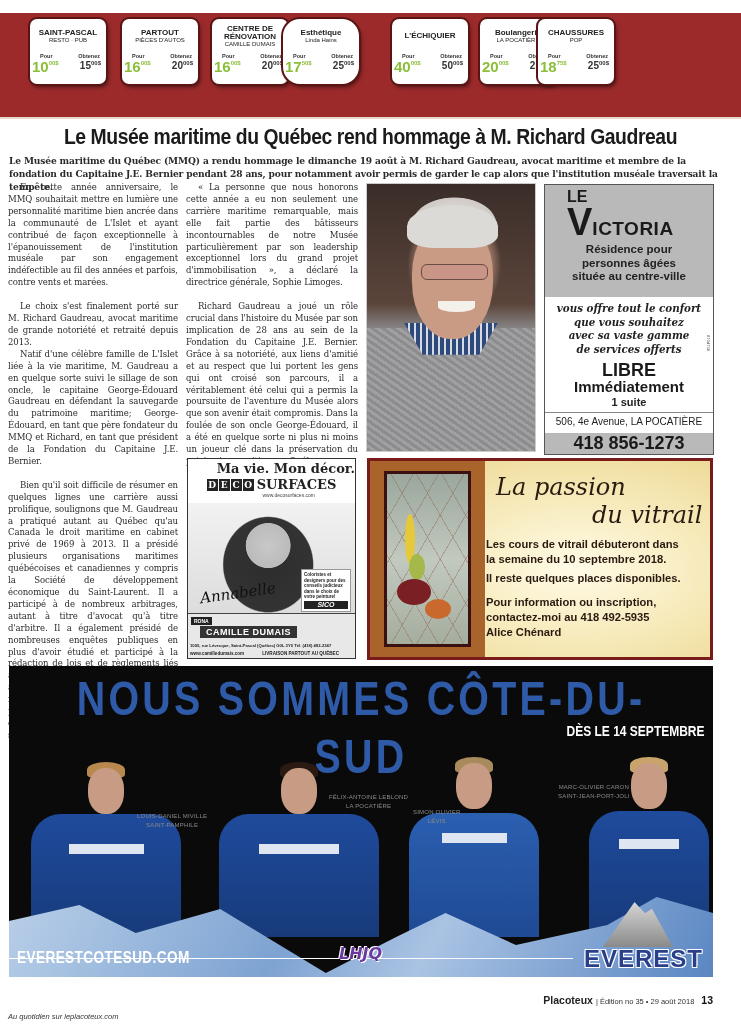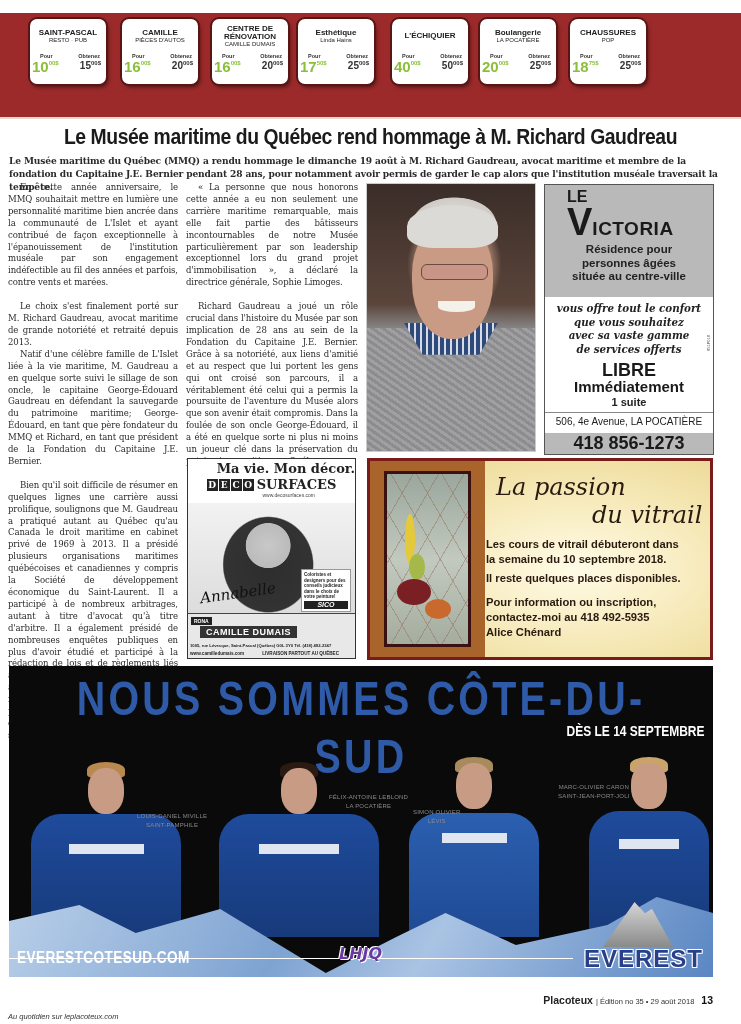--- a/index.html
+++ b/index.html
@@ -108,21 +108,21 @@
         <span>Obtenez</span>
       </div>
       <div class="prices">
         <span class="pour" style="color: rgb(139, 191, 58);"><span>10</span><sup>00$</sup></span>
         <span class="get"><span>15</span><sup>00$</sup></span>
       </div>
     </div>
     <div class="coupon" style="left: 122px;">
       <div class="logo">
         <div>
-          <div>CAMILLE</div>
+          <div>PARTOUT</div>
           <div style="font-size:6px;font-weight:normal">PIÈCES D'AUTOS</div>
         </div>
       </div>
       <div class="labels">
         <span>Pour</span>
         <span>Obtenez</span>
       </div>
       <div class="prices">
         <span class="pour" style="color: rgb(139, 191, 58);"><span>16</span><sup>00$</sup></span>
         <span class="get"><span>20</span><sup>00$</sup></span>
@@ -137,21 +137,21 @@
       </div>
       <div class="labels">
         <span>Pour</span>
         <span>Obtenez</span>
       </div>
       <div class="prices">
         <span class="pour" style="color: rgb(139, 191, 58);"><span>16</span><sup>00$</sup></span>
         <span class="get"><span>20</span><sup>00$</sup></span>
       </div>
     </div>
-    <div class="coupon" style="left: 298px;">
+    <div class="coupon" style="left: 283px; border-radius: 17px;">
       <div class="logo">
         <div>
           <div>Esthétique</div>
           <div style="font-size:6px;font-weight:normal">Linda Hains</div>
         </div>
       </div>
       <div class="labels">
         <span>Pour</span>
         <span>Obtenez</span>
       </div>
@@ -185,21 +185,21 @@
       </div>
       <div class="labels">
         <span>Pour</span>
         <span>Obtenez</span>
       </div>
       <div class="prices">
         <span class="pour" style="color: rgb(139, 191, 58);"><span>20</span><sup>00$</sup></span>
         <span class="get"><span>25</span><sup>00$</sup></span>
       </div>
     </div>
-    <div class="coupon" style="left: 570px; border-radius: 8px;">
+    <div class="coupon" style="left: 538px;">
       <div class="logo">
         <div>
           <div>CHAUSSURES</div>
           <div style="font-size:6px;font-weight:normal">POP</div>
         </div>
       </div>
       <div class="labels">
         <span>Pour</span>
         <span>Obtenez</span>
       </div>

